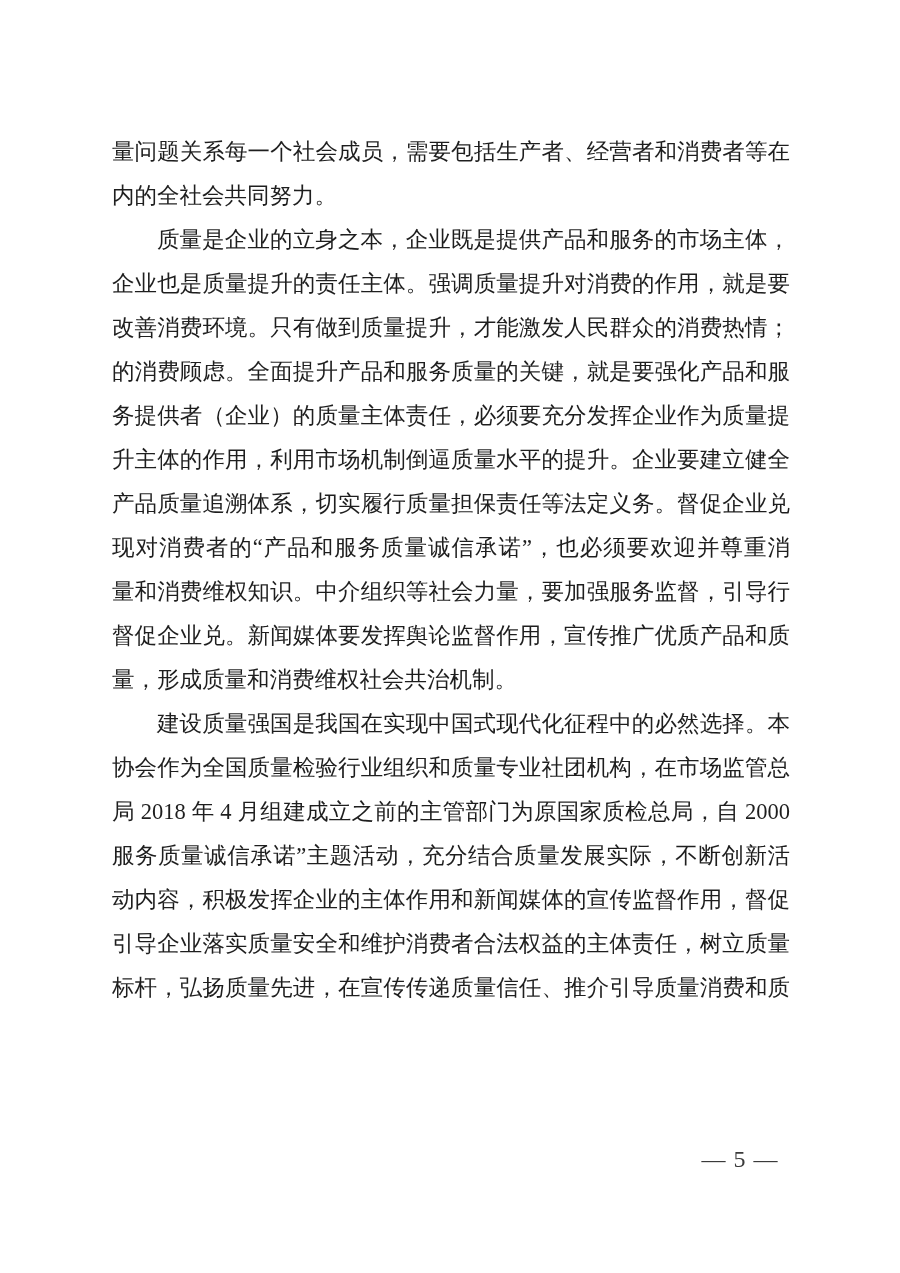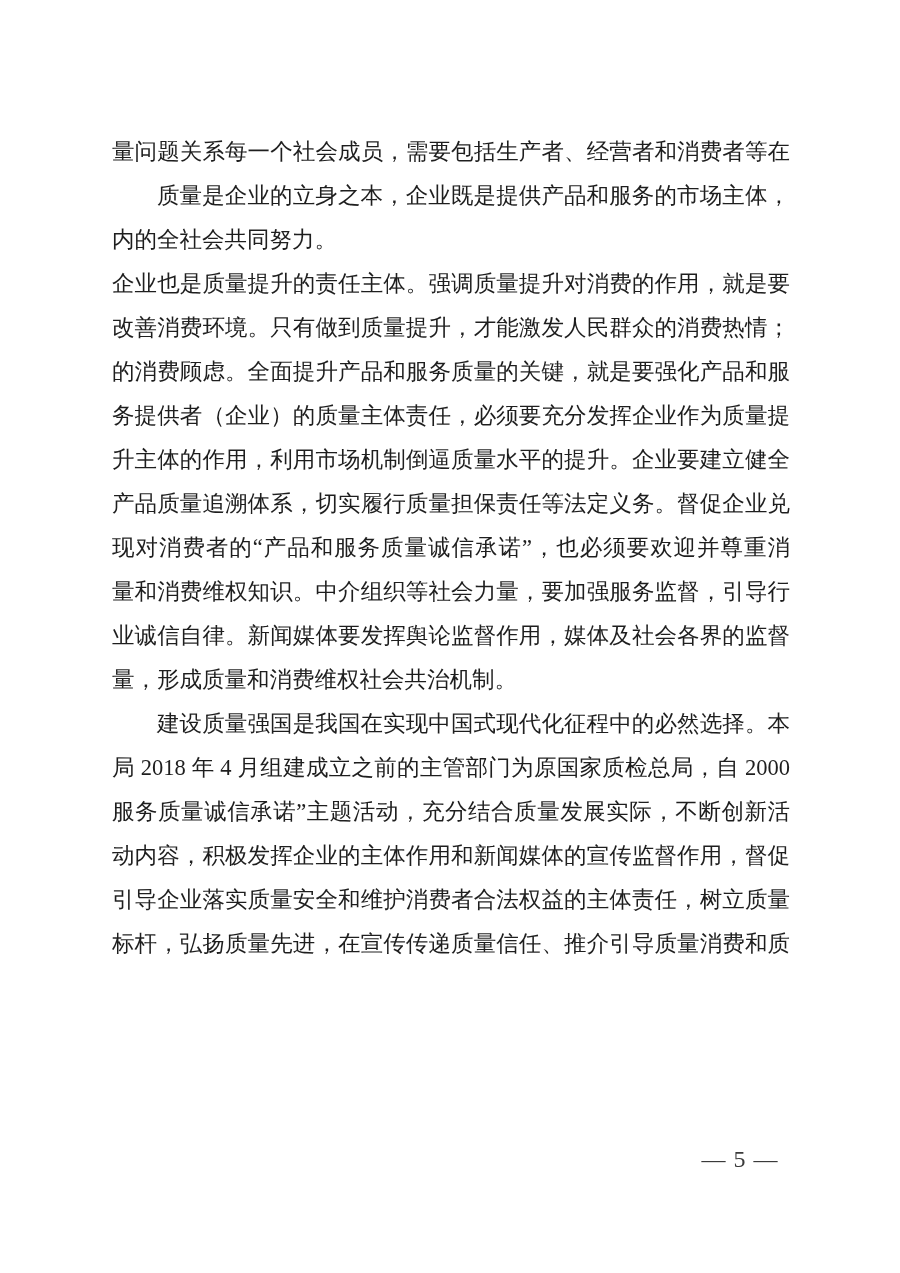--- a/index.html
+++ b/index.html
@@ -46,33 +46,34 @@
     color: #3a3a3a;
     letter-spacing: 1px;
   }
 </style>
 </head>
 <body>
 
 <div class="page">
   <div class="text-block">
       <div class="line">量问题关系每一个社会成员，需要包括生产者、经营者和消费者等在</div>
+      <div class="line para-end">内的全社会共同努力。</div>
       <div class="line indent">质量是企业的立身之本，企业既是提供产品和服务的市场主体，</div>
-      <div class="line para-end">内的全社会共同努力。</div>
       <div class="line">企业也是质量提升的责任主体。强调质量提升对消费的作用，就是要</div>
       <div class="line">改善消费环境。只有做到质量提升，才能激发人民群众的消费热情；</div>
       <div class="line">的消费顾虑。全面提升产品和服务质量的关键，就是要强化产品和服</div>
       <div class="line">务提供者（企业）的质量主体责任，必须要充分发挥企业作为质量提</div>
       <div class="line">升主体的作用，利用市场机制倒逼质量水平的提升。企业要建立健全</div>
       <div class="line">产品质量追溯体系，切实履行质量担保责任等法定义务。督促企业兑</div>
       <div class="line">现对消费者的“产品和服务质量诚信承诺”，也必须要欢迎并尊重消</div>
       <div class="line">量和消费维权知识。中介组织等社会力量，要加强服务监督，引导行</div>
-      <div class="line">业诚信自律。新闻媒体要发挥舆论监督作用，媒体及社会各界的监督</div>
+      <div class="line">督促企业兑。新闻媒体要发挥舆论监督作用，宣传推广优质产品和质</div>
       <div class="line para-end">量，形成质量和消费维权社会共治机制。</div>
       <div class="line indent">建设质量强国是我国在实现中国式现代化征程中的必然选择。本</div>
+      <div class="line">协会作为全国质量检验行业组织和质量专业社团机构，在市场监管总</div>
       <div class="line">局 2018 年 4 月组建成立之前的主管部门为原国家质检总局，自 2000</div>
       <div class="line">服务质量诚信承诺”主题活动，充分结合质量发展实际，不断创新活</div>
       <div class="line">动内容，积极发挥企业的主体作用和新闻媒体的宣传监督作用，督促</div>
       <div class="line">引导企业落实质量安全和维护消费者合法权益的主体责任，树立质量</div>
       <div class="line">标杆，弘扬质量先进，在宣传传递质量信任、推介引导质量消费和质</div>
     </div>
   <div class="page-number">— 5 —</div>
 </div>
 
 </body></html>

